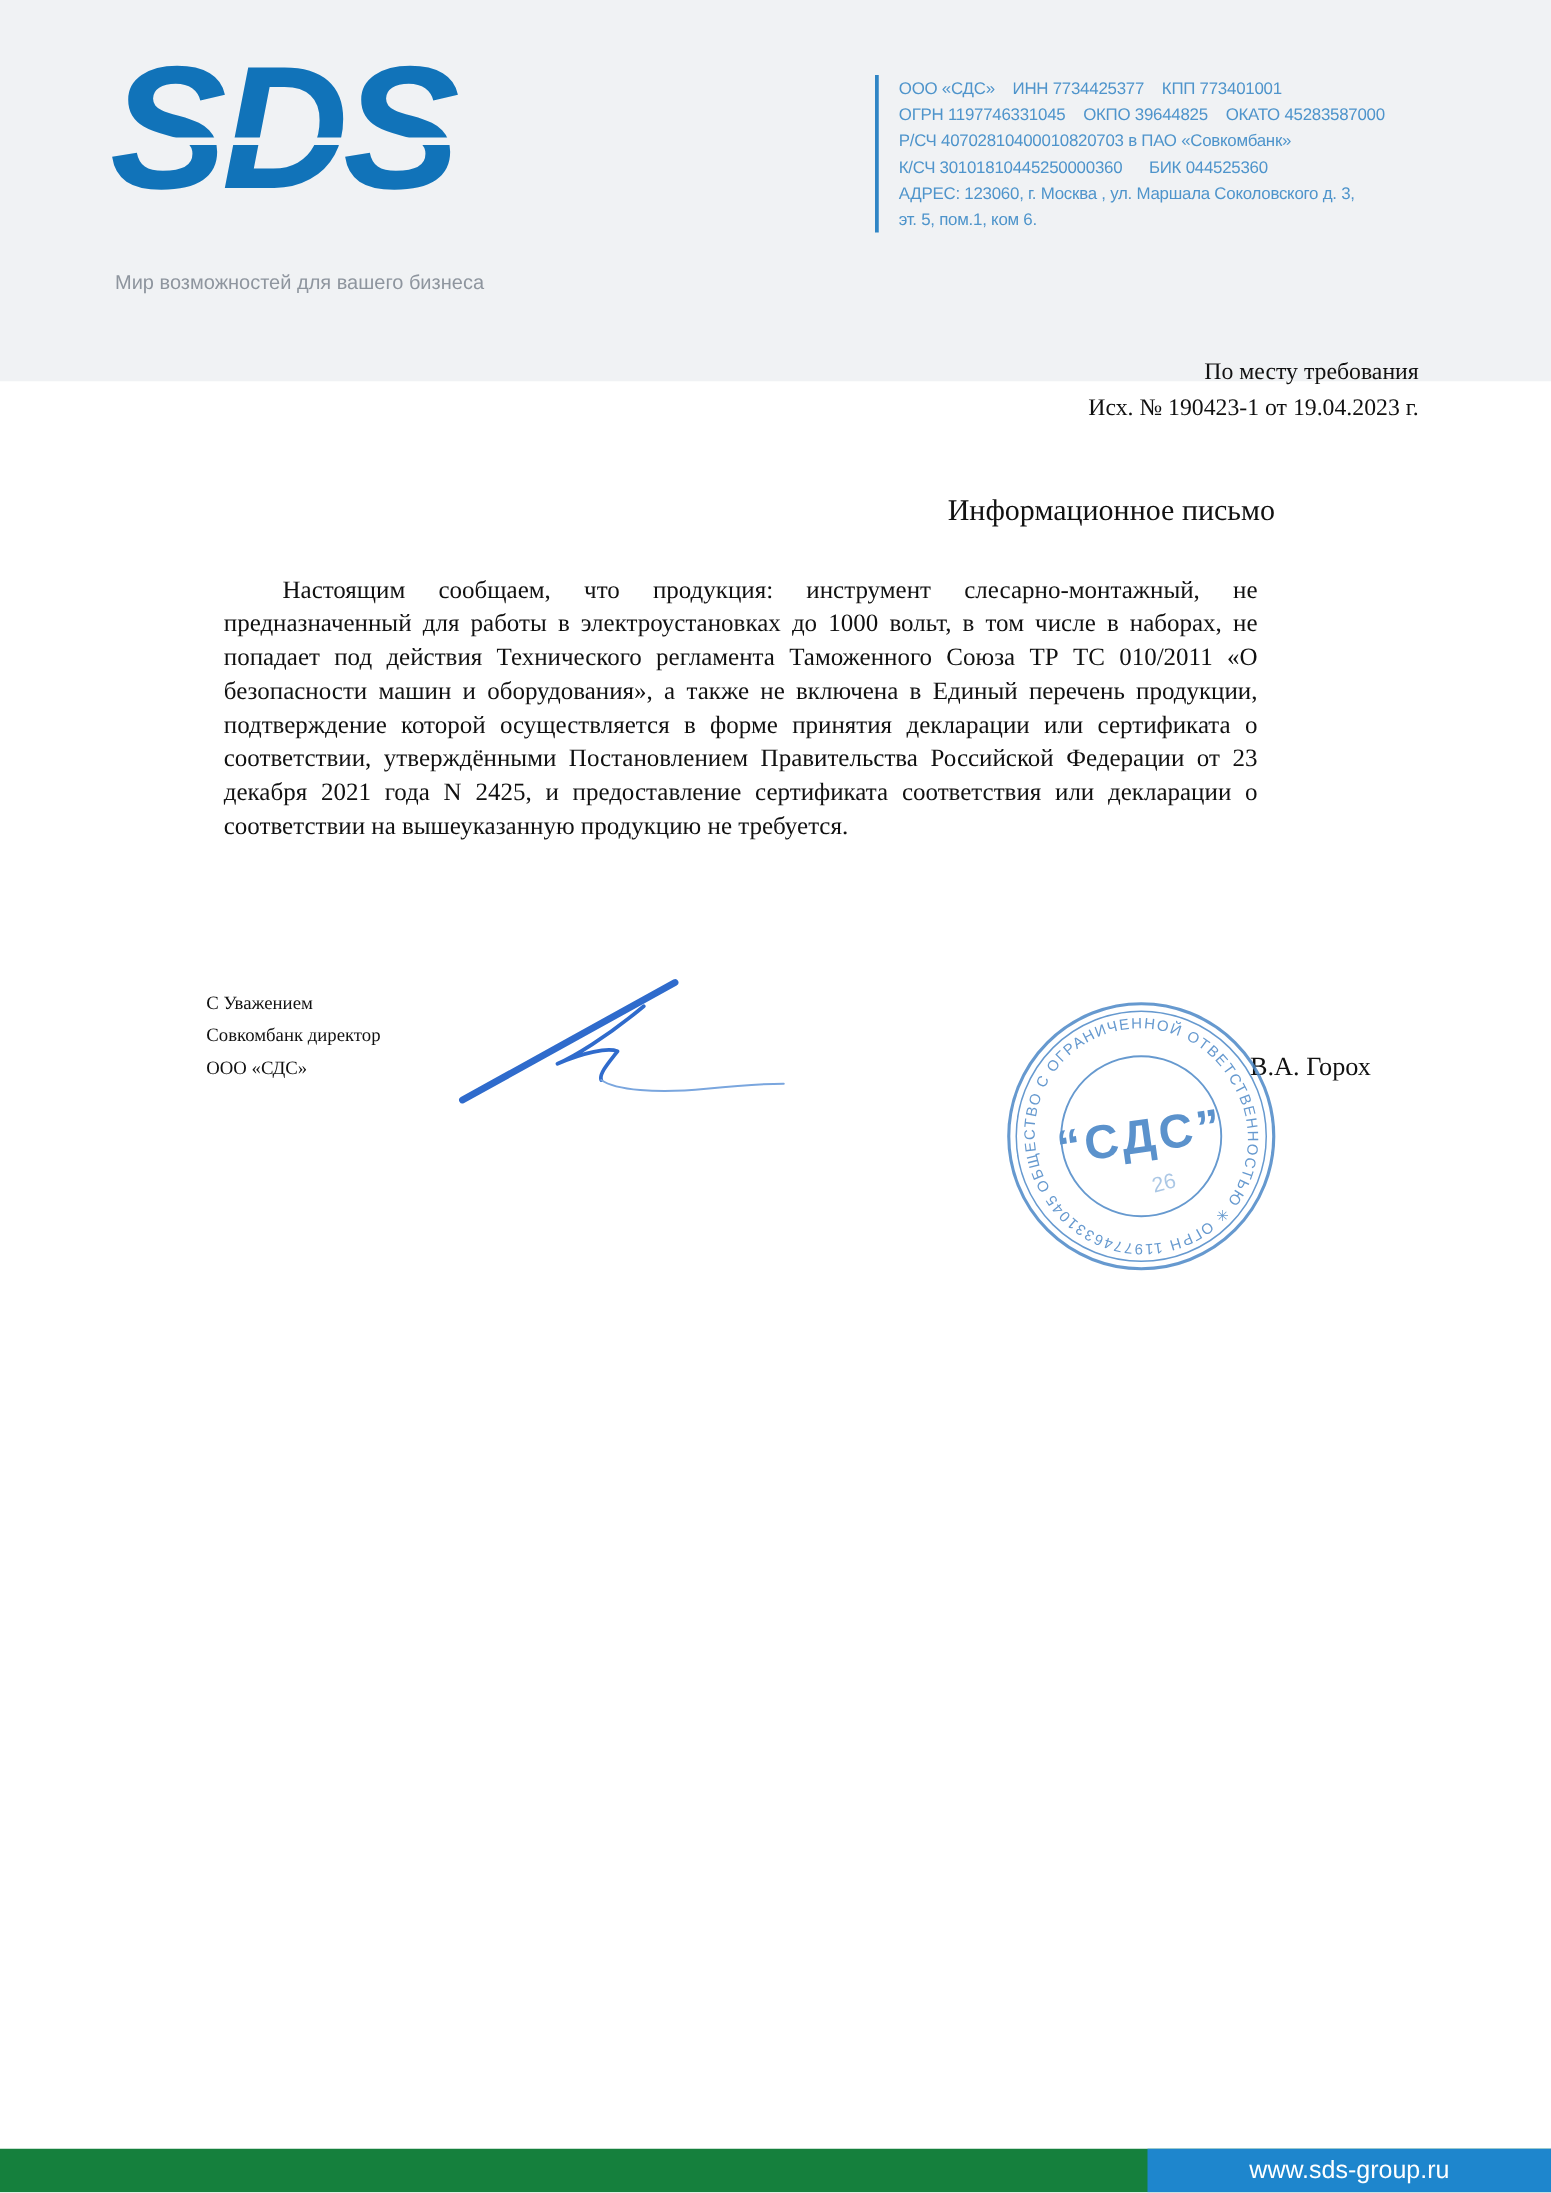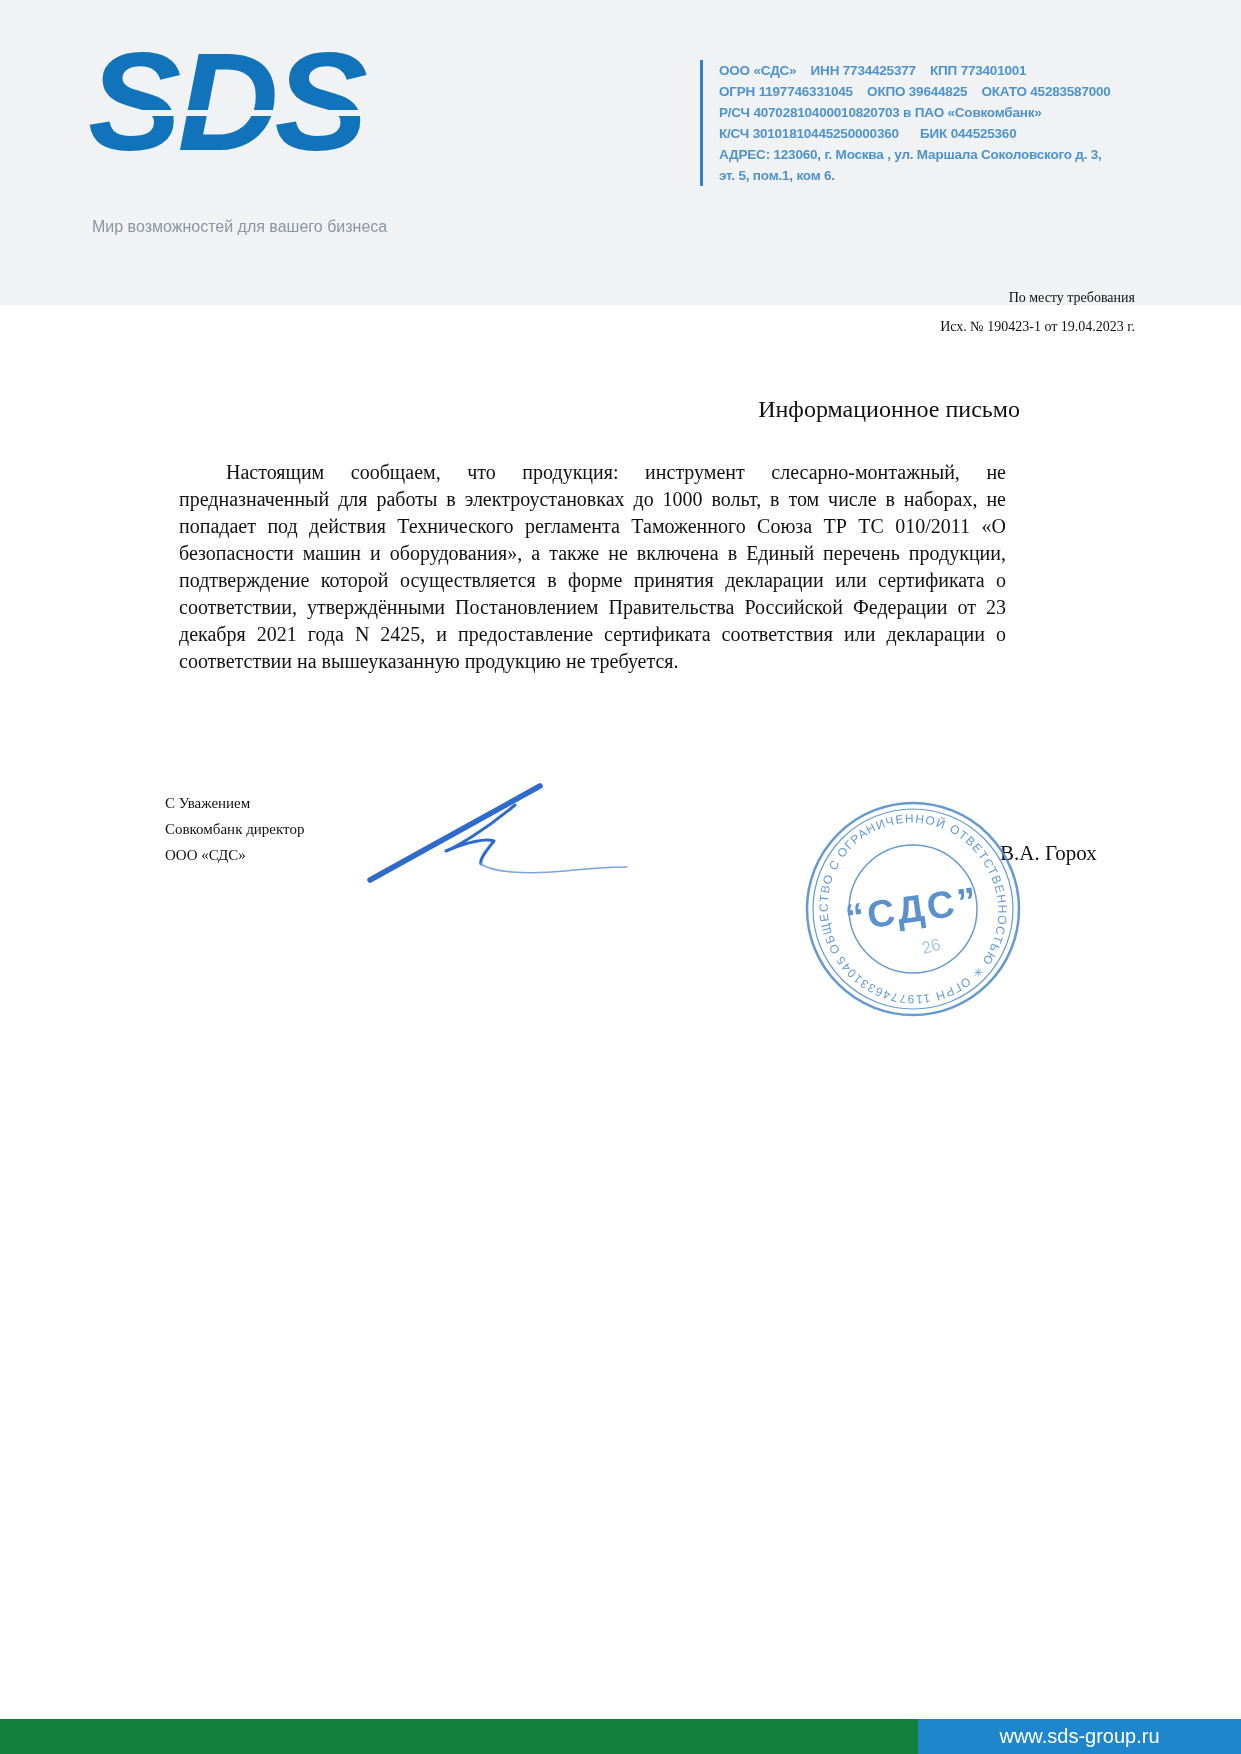--- a/index.html
+++ b/index.html
@@ -33,34 +33,33 @@
   }
   .tagline{
     position:absolute;left:92px;top:180px;
     font-family:"Liberation Sans", sans-serif;
     font-size:16px;color:#8e959e;margin-top:38px;
   }
   .company-details{
     position:absolute;left:700px;top:60px;
     border-left:3px solid #2f85c5;
     padding-left:16px;
-    font-weight:bold;
   }
   .company-details .line{
     font-family:"Liberation Sans", sans-serif;
     font-size:13.5px;line-height:21px;
     letter-spacing:-0.2px;
     color:#4e94cb;
     white-space:pre;
   }
   
   .recipient-block{
     position:absolute;right:106px;top:283px;
     text-align:right;
-    font-size:14px;line-height:29px;
+    font-size:19px;line-height:29px;
   }
   .letter-title{
     position:absolute;left:165px;top:396px;width:855px;
     text-align:right;font-size:24px;
   }
   
   .body-text{
     position:absolute;left:165px;top:445px;width:855px;
     font-size:20px;line-height:27px;
     text-align:justify;

